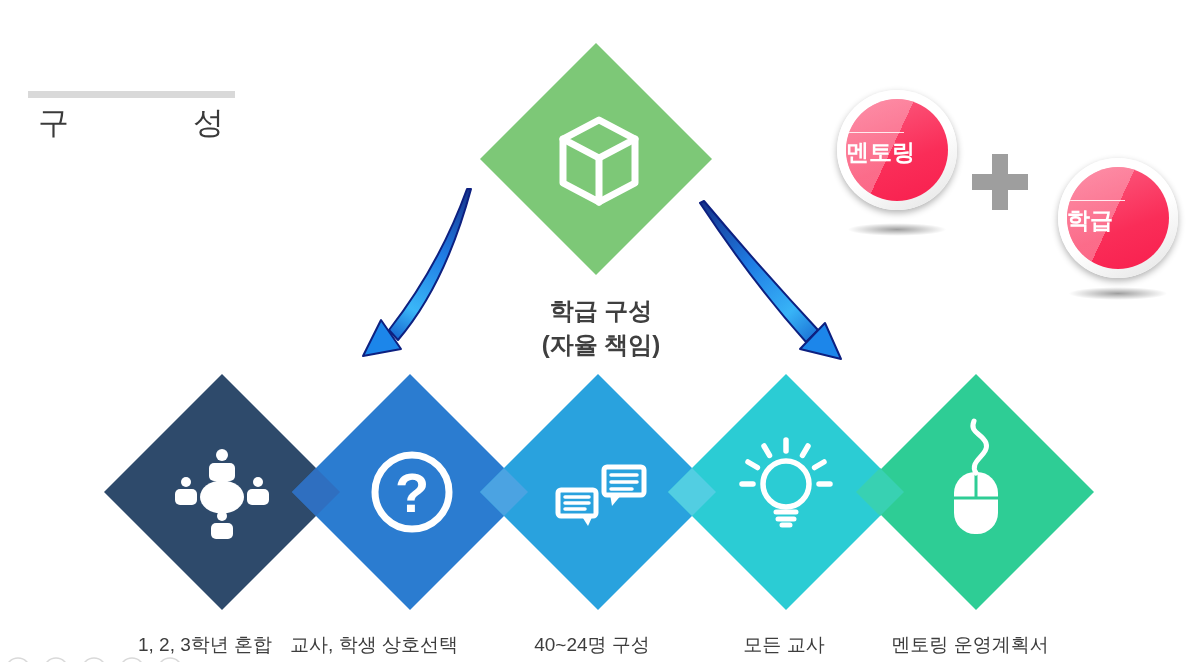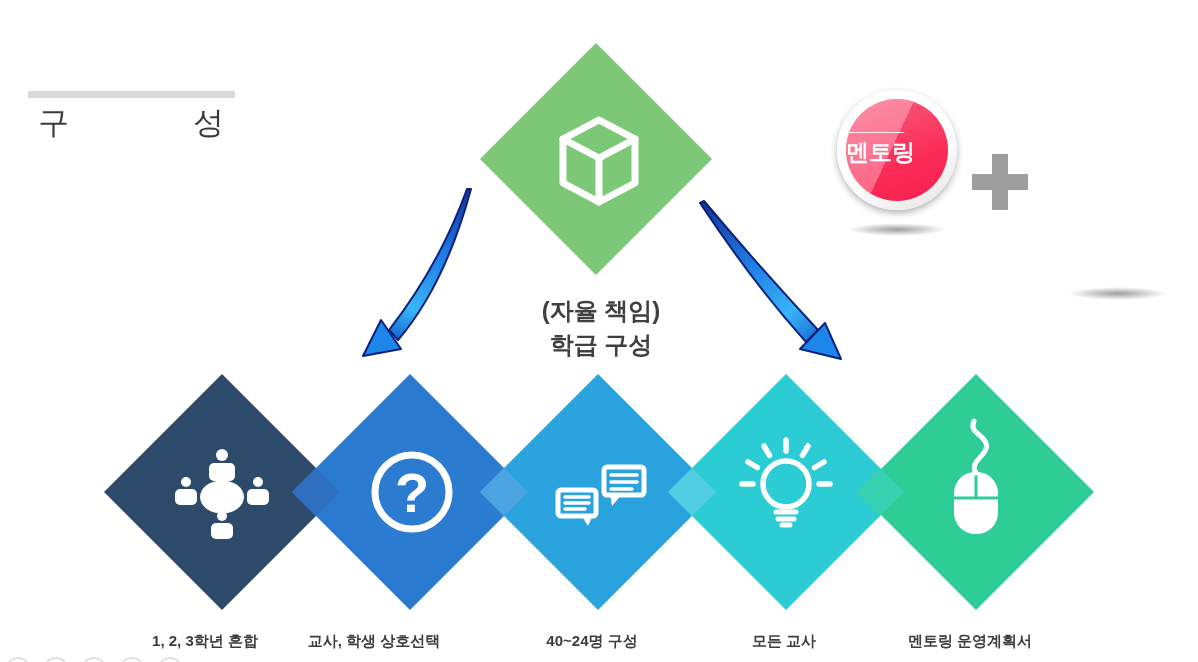--- a/index.html
+++ b/index.html
@@ -12,21 +12,21 @@
     position:absolute;left:38px;top:102px;width:186px;display:flex;justify-content:space-between;
     font-size:31px;color:#3a3a3a;font-weight:400;
   }
   .shape-layer{position:absolute;left:0;top:0;}
   .caption{
     position:absolute;left:601px;top:294px;transform:translateX(-50%);
     text-align:center;font-size:24px;font-weight:700;color:#3f3f3f;line-height:1.4;white-space:nowrap;
   }
   .dlabel{
     position:absolute;top:632px;transform:translateX(-50%);
-    font-size:15px;font-weight:700;color:#3d3d3d;white-space:nowrap;
+    font-size:19px;font-weight:400;color:#3d3d3d;white-space:nowrap;
   }
   .badge{position:absolute;width:120px;height:120px;border-radius:50%;
     background:linear-gradient(150deg,#ffffff 55%,#e3e3e3 100%);
     box-shadow:0 3px 7px rgba(0,0,0,0.30);}
   .badge-inner{
     position:absolute;left:9px;top:9px;right:9px;bottom:9px;border-radius:50%;
     display:flex;flex-direction:column;align-items:flex-start;justify-content:center;
     overflow:hidden;
   }
   .badge-inner::after{
@@ -142,35 +142,41 @@
     <g fill="none" stroke="#d9d9d9" stroke-width="1.5">
       <circle cx="18" cy="670" r="12"></circle>
         <circle cx="56" cy="670" r="12"></circle>
       <circle cx="94" cy="670" r="12"></circle>
         <circle cx="132" cy="670" r="12"></circle>
       <circle cx="170" cy="670" r="12"></circle>
     </g>
   </svg>
 
   <div class="caption">
+    <div>학급 구성</div>
     <div>(자율 책임)</div>
-    <div>학급 구성</div>
   </div>
 
   <div class="badge-shadow" style="left:839px;top:222px;"></div>
   <div class="badge" style="left:837px;top:90px;">
     <div class="badge-inner" style="background:linear-gradient(160deg,#fc5f82 0%,#fa2d58 60%,#f81f4e 100%);">
       <span class="badge-line"></span>
       <span class="badge-text">멘토링</span>
     </div>
   </div>
 
   <div class="plus"></div>
 
   <div class="badge-shadow" style="left:1060px;top:286px;"></div>
+  <div class="badge" style="left:1058px;top:158px;">
+    <div class="badge-inner" style="background:linear-gradient(160deg,#fc5f82 0%,#fa2d58 60%,#f81f4e 100%);">
+      <span class="badge-line"></span>
+      <span class="badge-text">학급</span>
+    </div>
+  </div>
 
   <div class="dlabel" style="left:205px;">1, 2, 3학년 혼합</div>
   <div class="dlabel" style="left:374px;">교사, 학생 상호선택</div>
   <div class="dlabel" style="left:592px;">40~24명 구성</div>
   <div class="dlabel" style="left:784px;">모든 교사</div>
   <div class="dlabel" style="left:970px;">멘토링 운영계획서</div>
 
 </div>
 
 </body></html>

